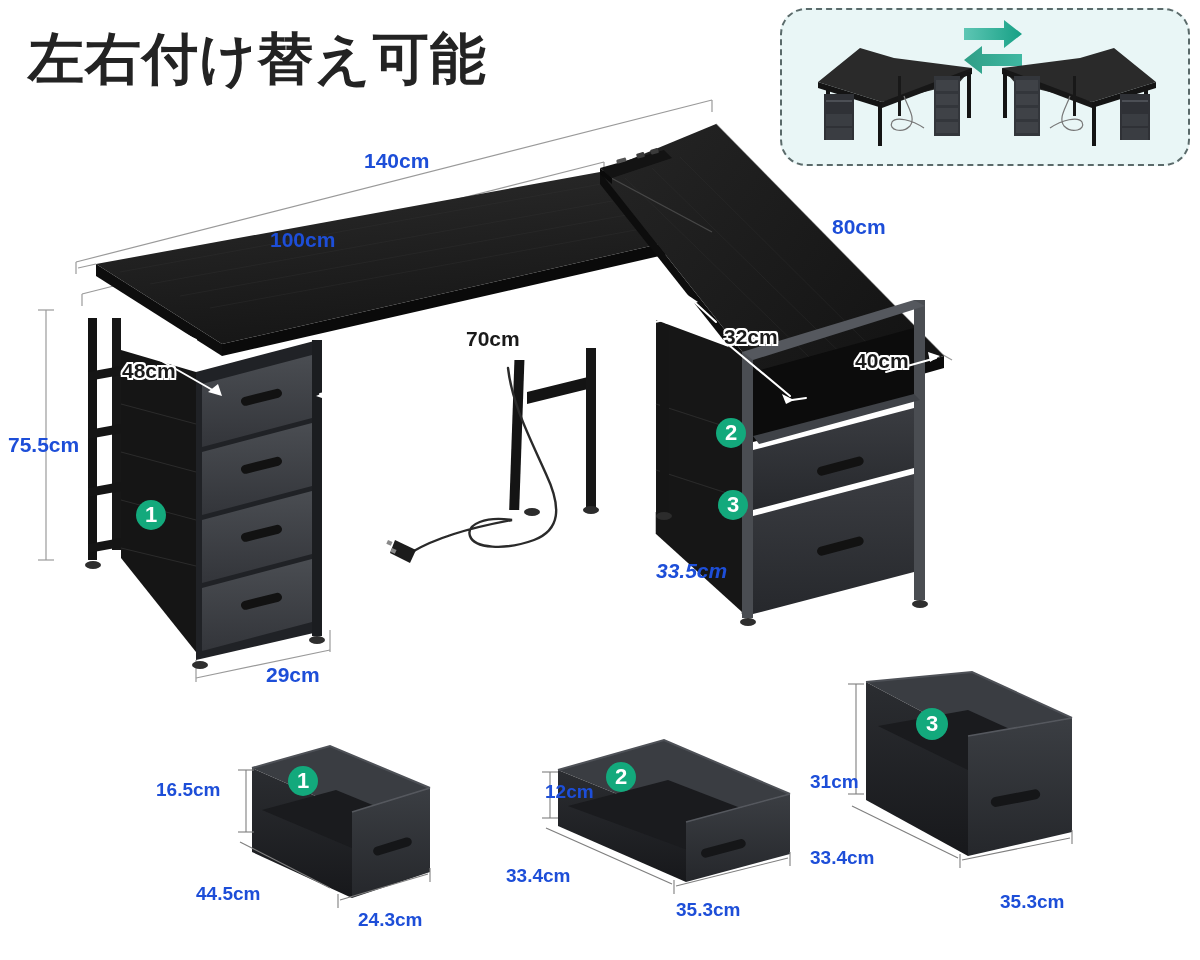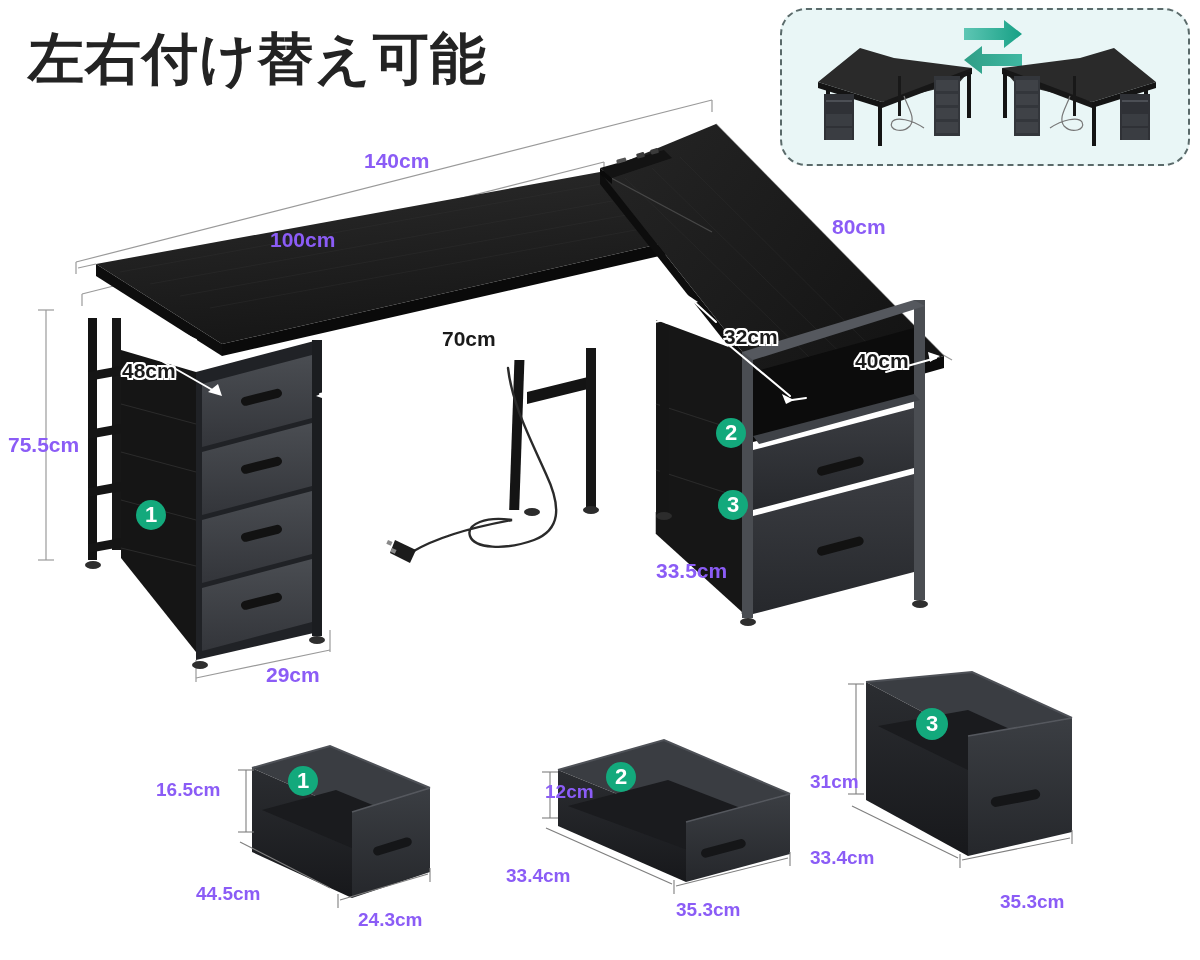--- a/index.html
+++ b/index.html
@@ -17,21 +17,21 @@
   .title{
     position:absolute;left:28px;top:22px;
     font-size:56px;font-weight:700;color:#232323;
     letter-spacing:1px;white-space:nowrap;
     font-family:"DejaVu Sans","Liberation Sans",sans-serif;
   }
 
   
   .dim{
     position:absolute;
-    font-size:21px;font-weight:700;color:#8b5cf6;
+    font-size:21px;font-weight:700;color:#1d4ed8;
     white-space:nowrap;line-height:1;
     font-family:"Liberation Sans","DejaVu Sans",sans-serif;
   }
   .dim.light{
     color:#1a1a1a;
     text-shadow:
       -1.6px -1.6px 0 #fff, 1.6px -1.6px 0 #fff,
       -1.6px  1.6px 0 #fff, 1.6px  1.6px 0 #fff,
        0 -1.8px 0 #fff, 0 1.8px 0 #fff,
       -1.8px 0 0 #fff, 1.8px 0 0 #fff;
@@ -420,31 +420,31 @@
   </svg>
 
   <div class="title">左右付け替え可能</div>
 
   <div class="dim" style="left:364px;top:150px;">140cm</div>
 
   <div class="dim" style="left:270px;top:210px;margin-top:19px;">100cm</div>
 
   <div class="dim" style="left:832px;top:216px;">80cm</div>
 
-  <div class="dim light" style="left:442px;top:328px;">70cm</div>
+  <div class="dim light" style="left:466px;top:328px;">70cm</div>
 
   <div class="dim light" style="left:122px;top:360px;">48cm</div>
 
   <div class="dim light" style="left:855px;top:350px;">40cm</div>
 
   <div class="dim light" style="left:724px;top:326px;">32cm</div>
 
   <div class="dim" style="left:8px;top:434px;">75.5cm</div>
 
-  <div class="dim" style="left:656px;top:560px;">33.5cm</div>
+  <div class="dim" style="left:656px;top:560px;font-style:italic;">33.5cm</div>
 
   <div class="dim" style="left:266px;top:664px;">29cm</div>
 
   <div class="badge" style="left:136px;top:500px;width:30px;height:30px;">1</div>
 
   <div class="badge" style="left:716px;top:418px;width:30px;height:30px;">2</div>
 
   <div class="badge" style="left:718px;top:490px;width:30px;height:30px;">3</div>
 
   <div class="badge" style="left:288px;top:766px;width:30px;height:30px;">1</div>

